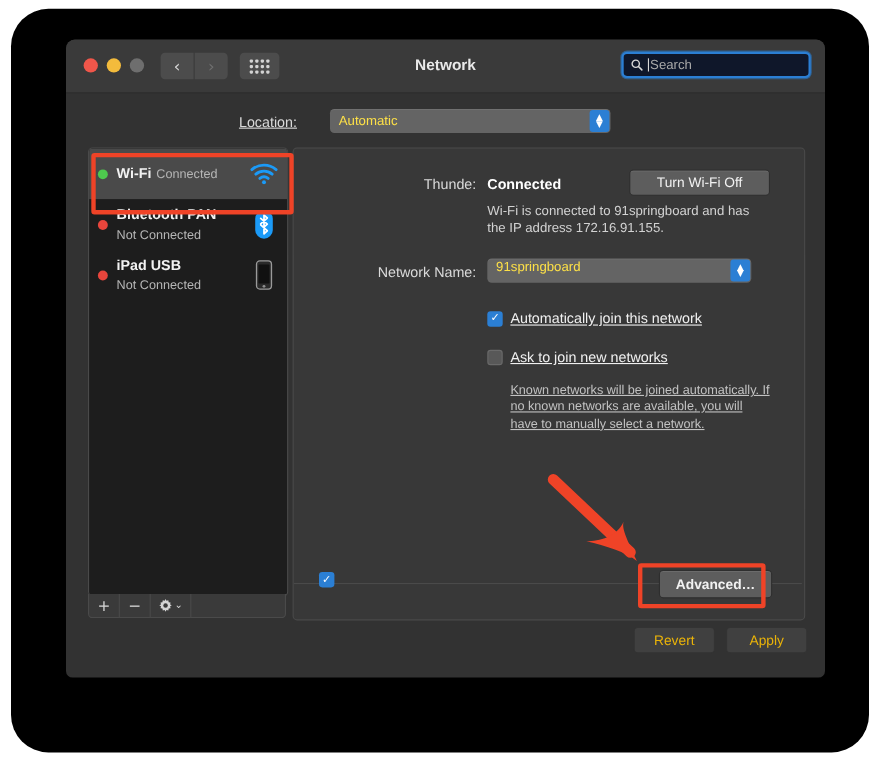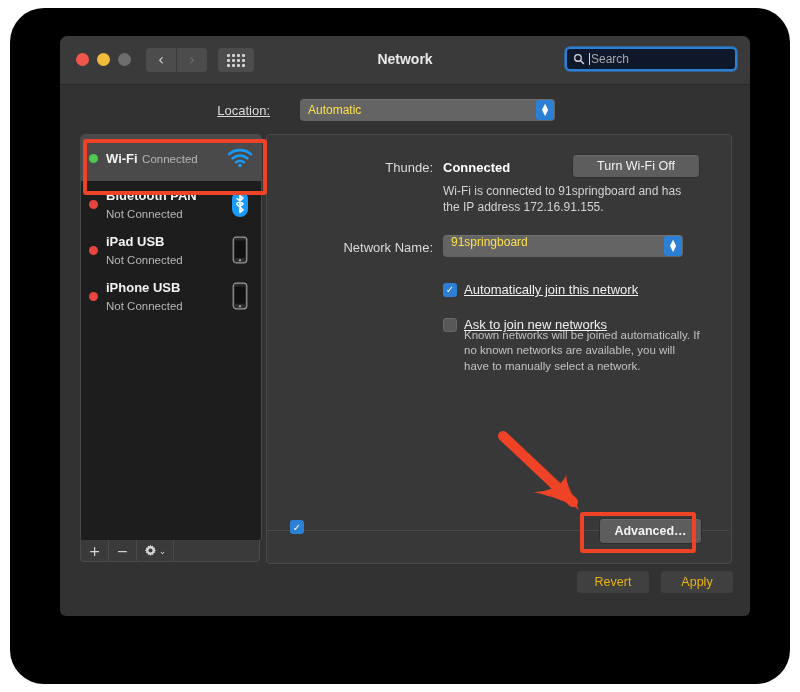--- a/index.html
+++ b/index.html
@@ -485,34 +485,20 @@
       </span>
       <span class="srow-icon">
         <svg width="18" height="28" viewBox="0 0 18 28">
           <rect x="2.2" y="1.2" width="13.6" height="25.6" rx="3" fill="#2a2a2a" stroke="#9a9a9a" stroke-width="1.2"></rect>
           <rect x="4" y="4.4" width="10" height="17.4" rx="1" fill="#111"></rect>
           <circle cx="9" cy="24.3" r="1.3" fill="#8f8f8f"></circle>
         </svg>
       </span>
     </div>
 
-    <div class="srow">
-      <span class="dot red"></span>
-      <span class="srow-txt">
-        <span class="srow-name">iPhone USB</span>
-        <span class="srow-sub">Not Connected</span>
-      </span>
-      <span class="srow-icon">
-        <svg width="18" height="28" viewBox="0 0 18 28">
-          <rect x="2.2" y="1.2" width="13.6" height="25.6" rx="3" fill="#2a2a2a" stroke="#9a9a9a" stroke-width="1.2"></rect>
-          <rect x="4" y="4.4" width="10" height="17.4" rx="1" fill="#111"></rect>
-          <circle cx="9" cy="24.3" r="1.3" fill="#8f8f8f"></circle>
-        </svg>
-      </span>
-    </div>
 
 
   </div>
 
   <div id="sidebar-footer">
     <span class="footbtn">+</span>
     <span class="footbtn">−</span>
     <span class="footbtn gear">
       <svg width="13" height="13" viewBox="0 0 16 16">
         <path fill="#d6d6d6" d="M8 0.8l1 1.9 2.1-.5.4 2.1 2.1.4-.5 2.1 1.9 1-1.9 1 .5 2.1-2.1.4-.4 2.1-2.1-.5-1 1.9-1-1.9-2.1.5-.4-2.1-2.1-.4.5-2.1-1.9-1 1.9-1-.5-2.1 2.1-.4.4-2.1 2.1.5z"></path>
@@ -543,21 +529,21 @@
   <div class="cbrow" style="left:383px; top:246px;">
     <span class="cb on">✓</span>
     <span class="cblabel">Automatically join this network</span>
   </div>
 
   <div class="cbrow" style="left:383px; top:281px;">
     <span class="cb off"></span>
     <span class="cblabel">Ask to join new networks</span>
   </div>
 
-  <div class="smalltext" style="left:404px; top:292px; width:238px;">Known networks will be joined automatically. If no known networks are available, you will have to manually select a network.</div>
+  <div class="smalltext" style="left:404px; top:312px; width:238px;text-decoration:underline;">Known networks will be joined automatically. If no known networks are available, you will have to manually select a network.</div>
 
   <div id="pane-divider"></div>
 
   <div class="cbrow" style="left:230px; top:484px;">
     <span class="cb on">✓</span>
   </div>
 
   <div class="gray-btn" style="left:539px; top:482px; width:103px; height:26px;font-weight:bold;">Advanced…</div>
 
   <div class="btn-disabled" style="left:516px; top:534px; width:74px; height:24px;">Revert</div>

